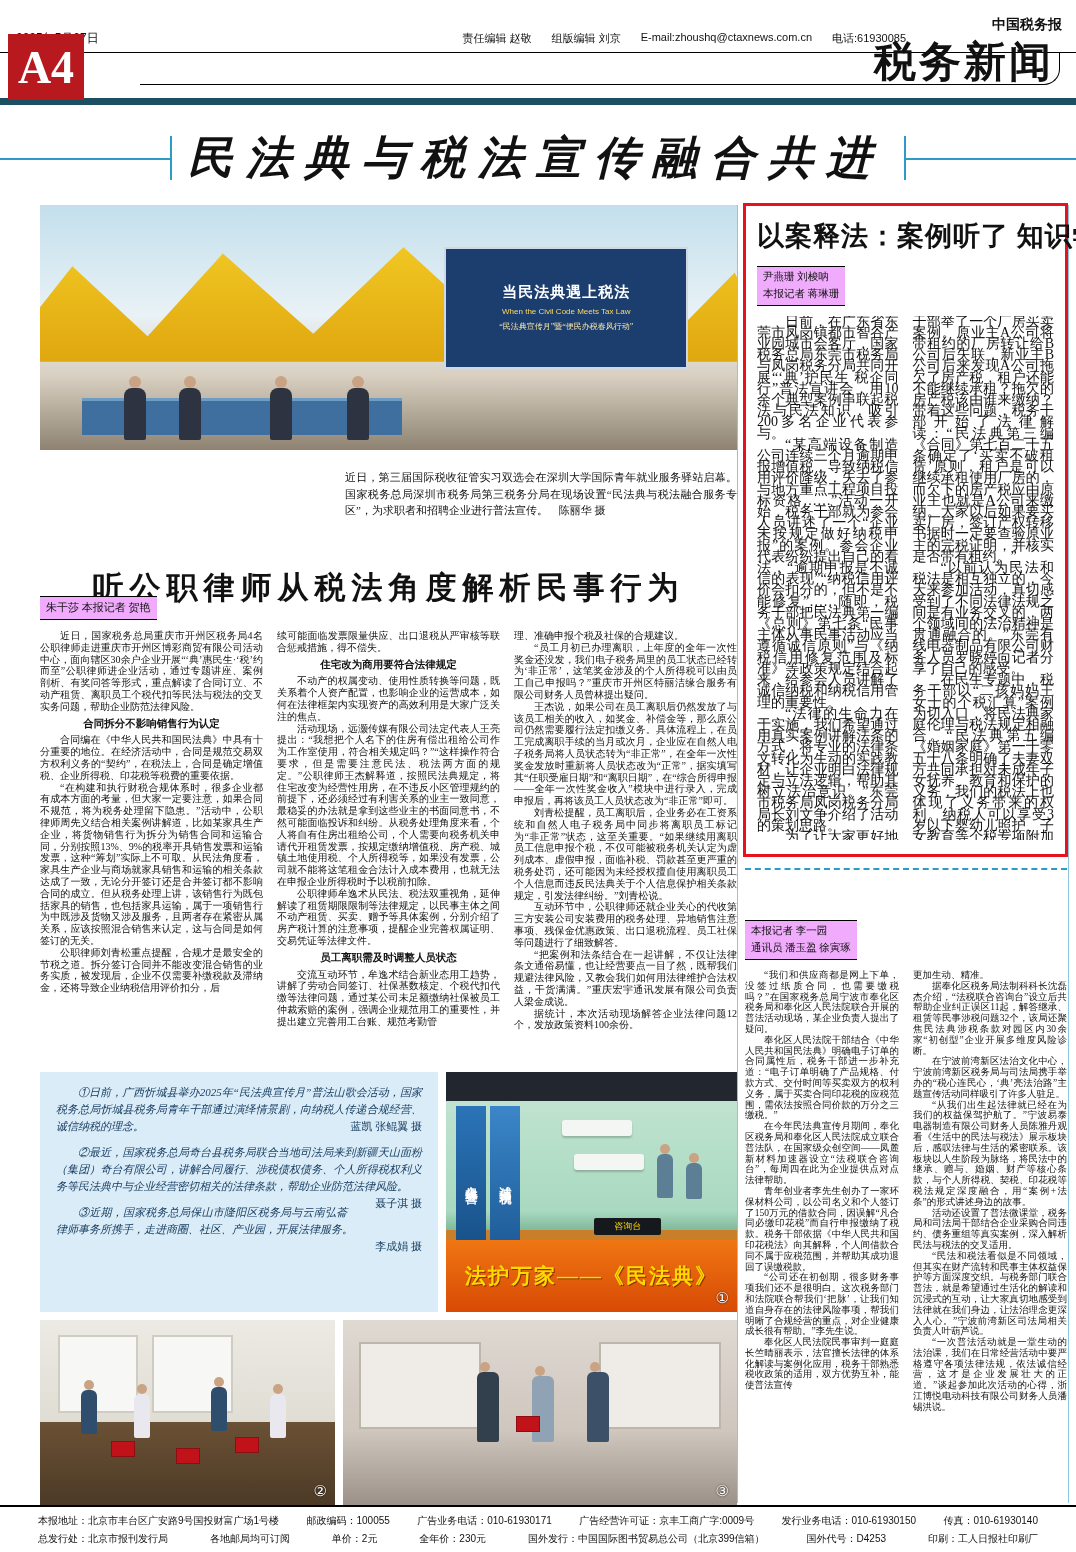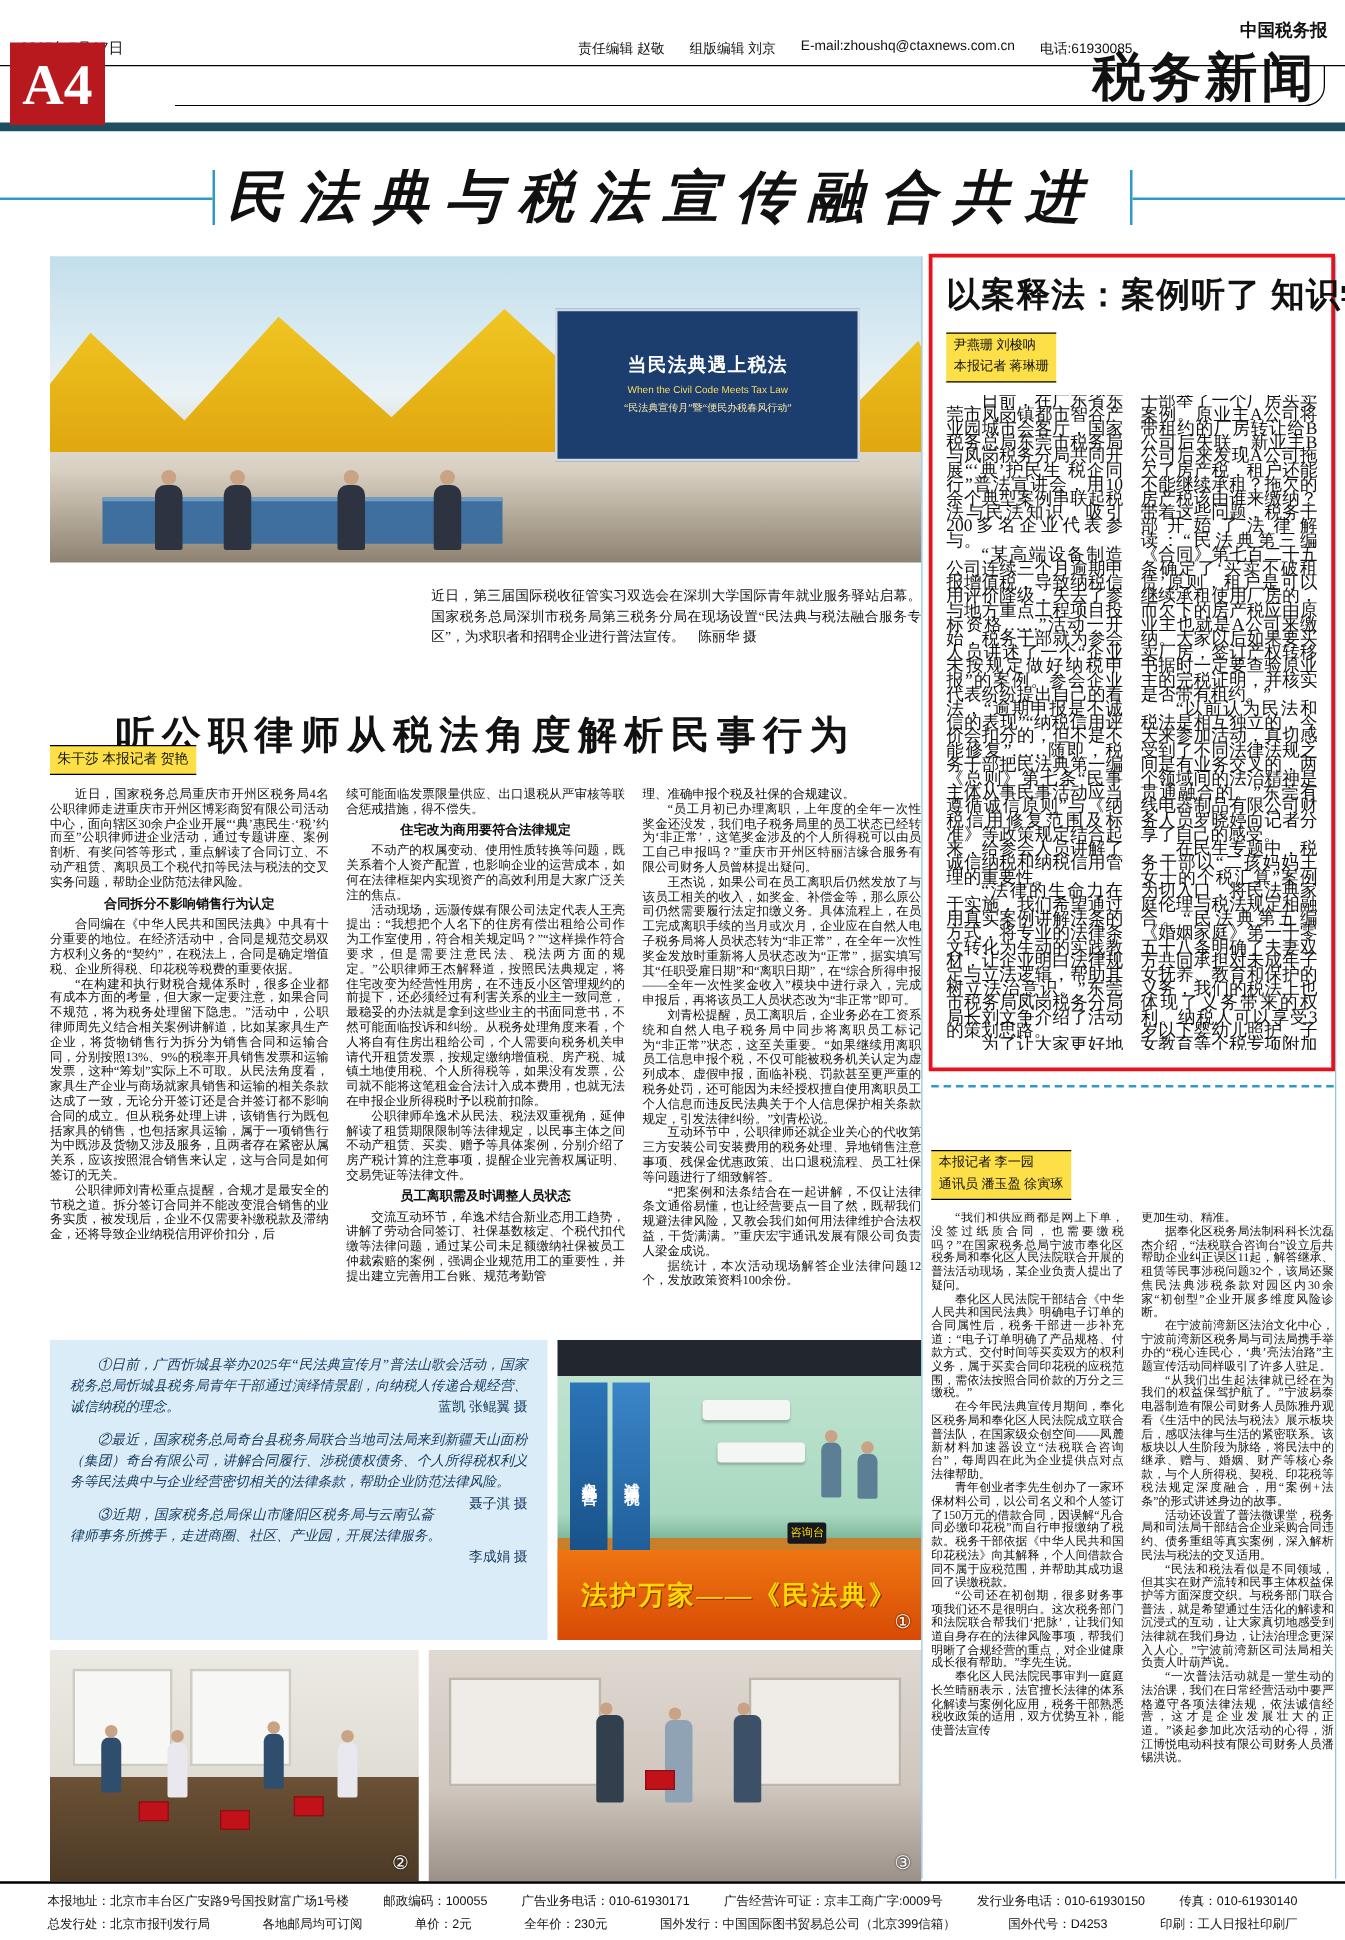--- a/index.html
+++ b/index.html
@@ -13,60 +13,60 @@
   .a4box{position:absolute;left:8px;top:34px;width:76px;height:66px;background:#b8191f;color:#fff;
          display:flex;align-items:center;justify-content:center;font-size:46px;font-weight:bold;z-index:3;}
   .sec-title{position:absolute;right:22px;top:34px;font-size:42px;font-weight:900;letter-spacing:3px;z-index:2;}
   .curve-rule{position:absolute;left:140px;right:16px;top:52px;height:32px;border-bottom:1.5px solid #000;
               border-right:1.5px solid #000;border-bottom-right-radius:16px;}
   .thick-bar{position:absolute;left:0;right:0;top:98px;height:7px;background:#1d4f63;}
   
   .banner{position:absolute;top:126px;left:0;right:0;height:64px;}
   .b-line{position:absolute;top:32px;border-top:2px solid #2e9bc6;}
   .b-tick{position:absolute;top:10px;height:44px;border-left:2px solid #2e9bc6;}
-  .b-text{position:absolute;left:164px;right:180px;top:2px;text-align:center;font-size:45px;font-weight:bold;
+  .b-text{position:absolute;left:188px;right:180px;top:2px;font-size:45px;font-weight:bold;
           font-style:italic;letter-spacing:13px;white-space:nowrap;}
   
   .photo{position:absolute;overflow:hidden;}
   .ph-top{left:40px;top:205px;width:697px;height:245px;background:linear-gradient(#c3dfec 0%,#e9f2f6 45%,#d8cfc0 70%,#8e8372 100%);}
   .tent{position:absolute;left:-4%;top:12%;width:108%;height:52%;background:linear-gradient(#f2ca25,#e0a70f);
         clip-path:polygon(0 85%,8% 25%,18% 80%,28% 15%,40% 78%,52% 10%,64% 75%,76% 20%,88% 78%,96% 30%,100% 82%,100% 100%,0 100%);}
   .screen{position:absolute;right:7%;top:17%;width:35%;height:50%;background:#1b3e6f;border:2px solid #cfd8e4;
           color:#fff;display:flex;flex-direction:column;align-items:center;justify-content:center;gap:5px;padding:4px;box-sizing:border-box;text-align:center;}
   .screen .cn{font-size:15px;font-weight:bold;letter-spacing:1px;}
   .screen .en{font-size:8px;color:#ffd95e;font-family:"Liberation Sans",sans-serif;}
   .screen .sub{font-size:8px;color:#ffe9a8;}
   .crowd span{position:absolute;bottom:4%;width:22px;height:52px;background:#2d3340;border-radius:8px 8px 2px 2px;}
   .crowd span::before{content:"";position:absolute;top:-12px;left:5px;width:12px;height:12px;border-radius:50%;background:#caa384;}
   .desk{position:absolute;bottom:6%;left:6%;width:46%;height:14%;background:#3f6f9e;border-top:3px solid #6f9cc4;}
   .ph-cap{position:absolute;left:345px;top:458px;width:392px;font-size:11px;line-height:1.5;text-align:justify;}
   .ph-cap .credit{white-space:nowrap;padding-left:8px;}
   
   .art1-head{position:absolute;left:40px;top:546px;width:697px;text-align:center;font-size:31px;font-weight:bold;letter-spacing:6px;white-space:nowrap;}
-  .byline{font-size:11px;border-top:1px solid #000;border-bottom:1px solid #000;padding:2px 6px;width:fit-content;line-height:1.6;background:#fde047;}
+  .byline{font-size:11px;border-top:1px solid #000;border-bottom:1px solid #000;padding:2px 6px;width:fit-content;line-height:1.6;background:#f0abfc;}
   .art1-byline{position:absolute;left:40px;top:596px;}
   .cols{display:flex;gap:14px;overflow:hidden;text-align:justify;}
   .art1-cols{position:absolute;left:40px;top:630px;width:697px;height:436px;}
   .art1-cols .col{flex:1;font-size:10px;line-height:11.8px;}
   .col p{margin:0;text-indent:2em;}
   .col p.cont{text-indent:0;}
   .col h4.subhead{margin:5px 0;text-align:center;font-size:10.5px;font-weight:bold;}
   
   .cap-box{position:absolute;left:40px;top:1072px;width:398px;height:240px;background:#d9ecf7;box-sizing:border-box;
            padding:12px 16px;color:#14395e;font-size:11px;line-height:1.55;font-style:italic;text-align:justify;}
   .cap-box p{margin:0 0 9px;text-indent:2em;}
   .cap-box .cap-credit{float:right;font-style:normal;padding-left:6px;}
   .ph-stage{left:446px;top:1072px;width:291px;height:240px;background:linear-gradient(#22262e 0%,#22262e 12%,#bfe3cf 12%,#a9d9c0 58%,#7fb89a 66%,#c97f2a 66%);}
   .stage-ac{position:absolute;width:70px;height:16px;background:#f4f6f4;border-radius:3px;box-shadow:0 2px 2px rgba(0,0,0,.2);}
   .v-banner{position:absolute;left:10px;top:14%;width:30px;height:62%;background:linear-gradient(#2b74b8,#174f86);color:#fff;
             writing-mode:vertical-rl;text-orientation:upright;font-size:12px;font-weight:bold;display:flex;align-items:center;justify-content:center;letter-spacing:2px;}
   .v-banner2{left:44px;background:linear-gradient(#3b86c9,#1c5a95);}
   .stage-banner{position:absolute;left:0;right:0;bottom:0;height:30%;background:linear-gradient(#ef7612,#d84a05);
                 display:flex;align-items:center;justify-content:center;color:#ffd900;font-size:21px;font-weight:900;letter-spacing:2px;white-space:nowrap;text-shadow:1px 1px 0 #8a2d00;}
-  .sign{position:absolute;right:26%;bottom:32%;background:#15181d;color:#ffd900;font-size:9px;padding:2px 2px;border-radius:2px;}
+  .sign{position:absolute;right:26%;bottom:32%;background:#15181d;color:#ffd900;font-size:9px;padding:2px 20px;border-radius:2px;}
   .fig{position:absolute;width:16px;height:44px;background:#5d7f95;border-radius:6px 6px 2px 2px;}
   .fig::before{content:"";position:absolute;top:-10px;left:3px;width:10px;height:10px;border-radius:50%;background:#caa384;}
   .badge{position:absolute;right:8px;bottom:5px;color:#fff;font-size:15px;font-style:normal;text-shadow:0 0 2px #000;}
   
   .ph-meet{left:40px;top:1320px;width:295px;height:185px;background:linear-gradient(#eceae4 0%,#e0ddd4 55%,#6b5135 55%,#4c3a26 100%);}
   .window{position:absolute;top:8%;width:26%;height:40%;background:#f7f8f6;border:2px solid #cfccc2;}
   .book{position:absolute;width:22px;height:14px;background:#c01218;border:1px solid #8c0d12;}
   .ph-store{left:343px;top:1320px;width:394px;height:185px;background:linear-gradient(#dfd9d2 0%,#cfc6bd 60%,#9b9189 100%);}
   .rack{position:absolute;top:12%;width:30%;height:45%;background:#efece7;border:2px solid #bdb6ac;}
   

